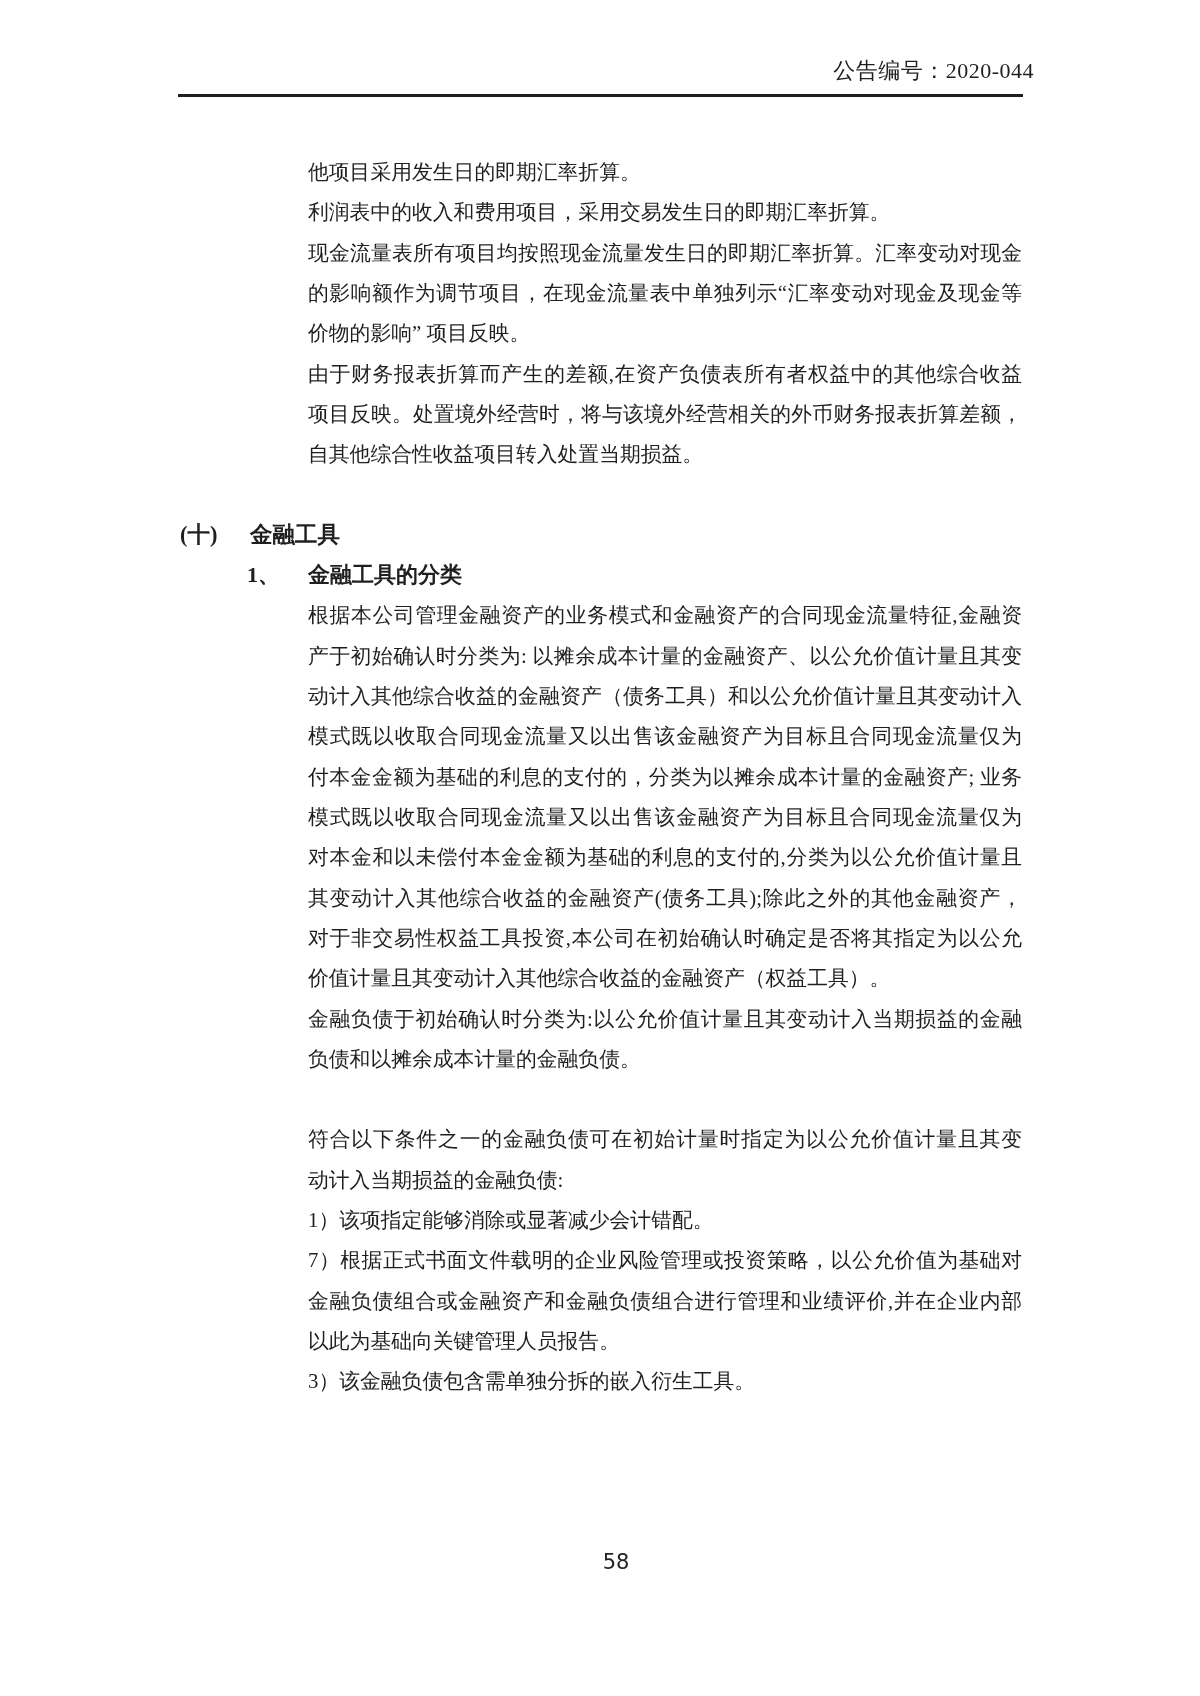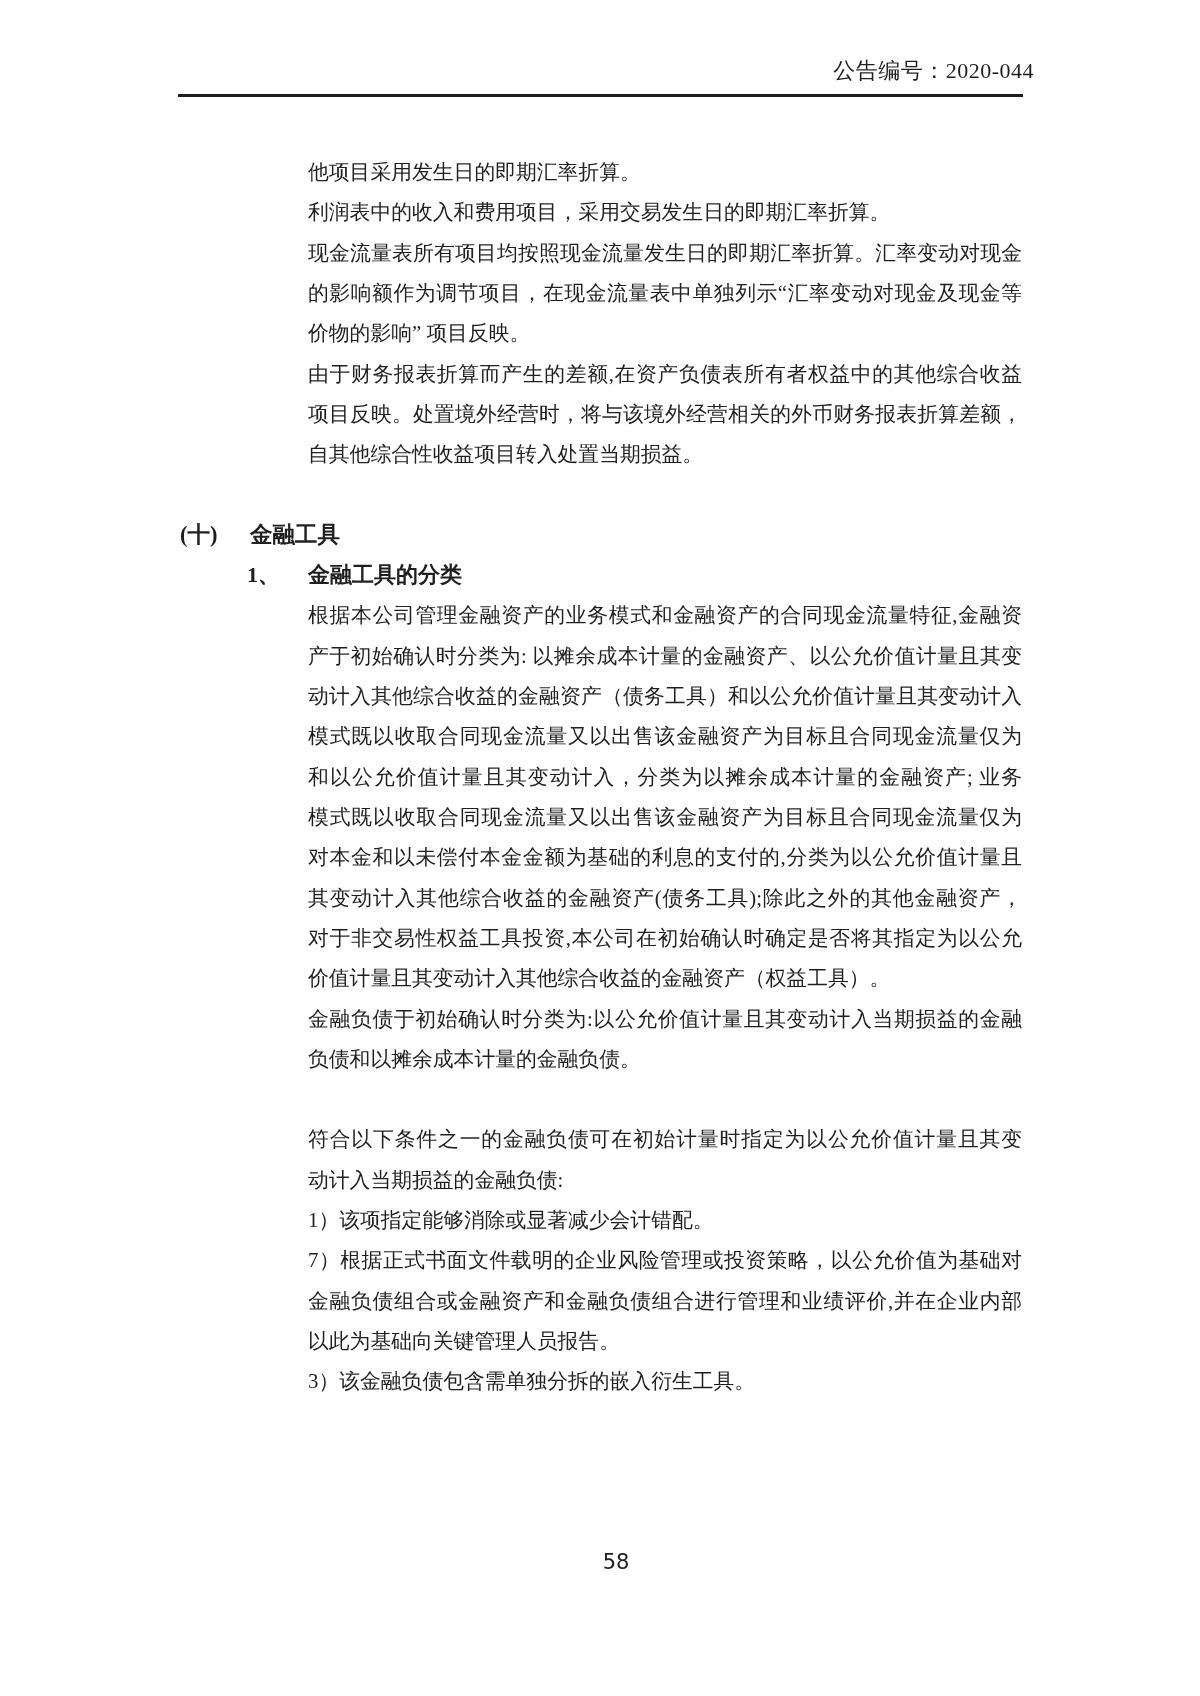--- a/index.html
+++ b/index.html
@@ -106,21 +106,21 @@
       <div class="line fill">由于财务报表折算而产生的差额,在资产负债表所有者权益中的其他综合收益</div>
       <div class="line fill">项目反映。处置境外经营时，将与该境外经营相关的外币财务报表折算差额，</div>
       <div class="line">自其他综合性收益项目转入处置当期损益。</div>
       <div class="blank-line"></div>
       <div class="heading-line"><span class="num">(十)</span><span class="title">金融工具</span></div>
       <div class="subheading-line"><span class="num">1、</span><span class="title">金融工具的分类</span></div>
       <div class="line fill">根据本公司管理金融资产的业务模式和金融资产的合同现金流量特征,金融资</div>
       <div class="line fill">产于初始确认时分类为: 以摊余成本计量的金融资产、以公允价值计量且其变</div>
       <div class="line fill">动计入其他综合收益的金融资产（债务工具）和以公允价值计量且其变动计入</div>
       <div class="line fill">模式既以收取合同现金流量又以出售该金融资产为目标且合同现金流量仅为</div>
-      <div class="line fill">和以公允价值计量且其变动计入，分类为以摊余成本计量的金融资产; 业务</div>
+      <div class="line fill">付本金金额为基础的利息的支付的，分类为以摊余成本计量的金融资产; 业务</div>
       <div class="line fill">模式既以收取合同现金流量又以出售该金融资产为目标且合同现金流量仅为</div>
       <div class="line fill">对本金和以未偿付本金金额为基础的利息的支付的,分类为以公允价值计量且</div>
       <div class="line fill">其变动计入其他综合收益的金融资产(债务工具);除此之外的其他金融资产，</div>
       <div class="line fill">对于非交易性权益工具投资,本公司在初始确认时确定是否将其指定为以公允</div>
       <div class="line">价值计量且其变动计入其他综合收益的金融资产（权益工具）。</div>
       <div class="line fill">金融负债于初始确认时分类为:以公允价值计量且其变动计入当期损益的金融</div>
       <div class="line">负债和以摊余成本计量的金融负债。</div>
       <div class="blank-line"></div>
       <div class="line fill">符合以下条件之一的金融负债可在初始计量时指定为以公允价值计量且其变</div>
       <div class="line">动计入当期损益的金融负债:</div>

